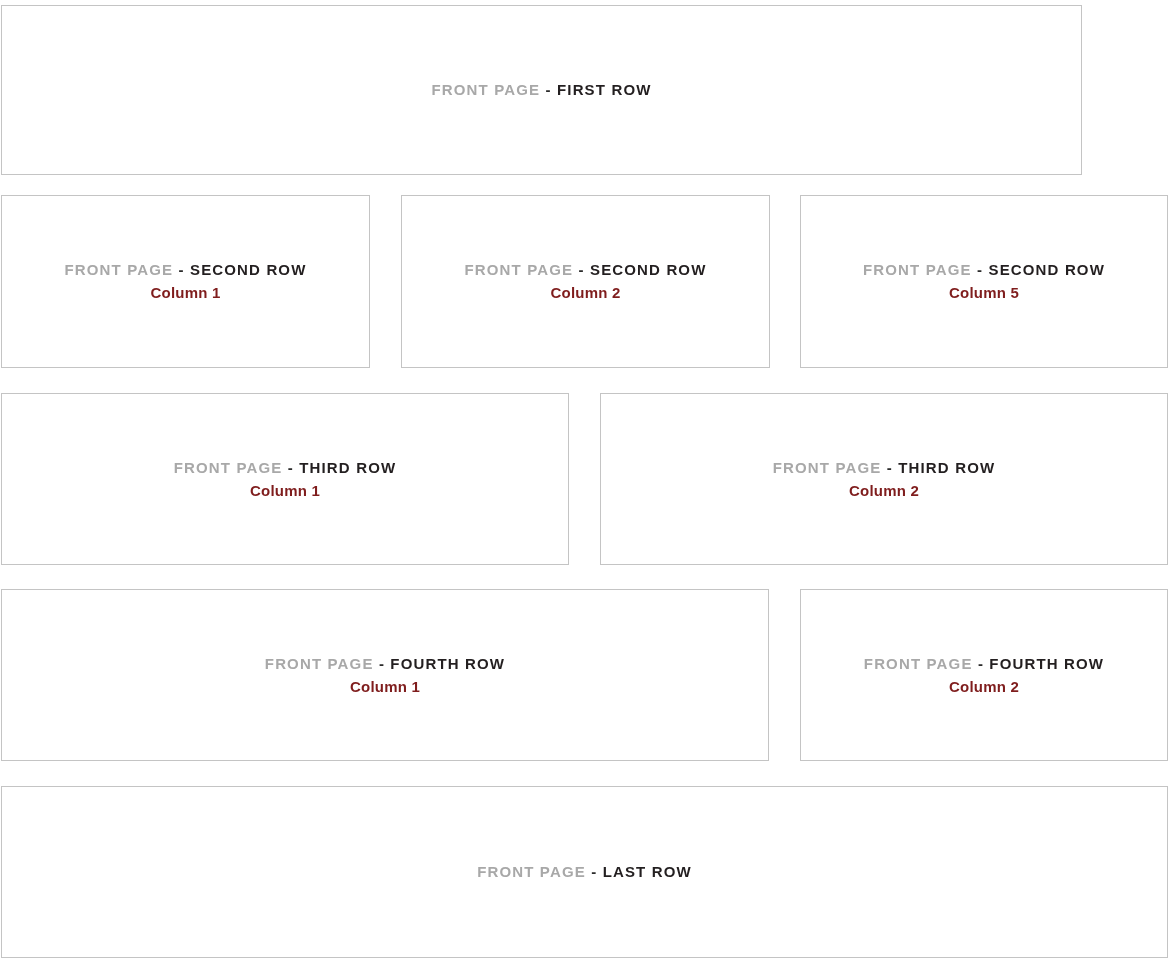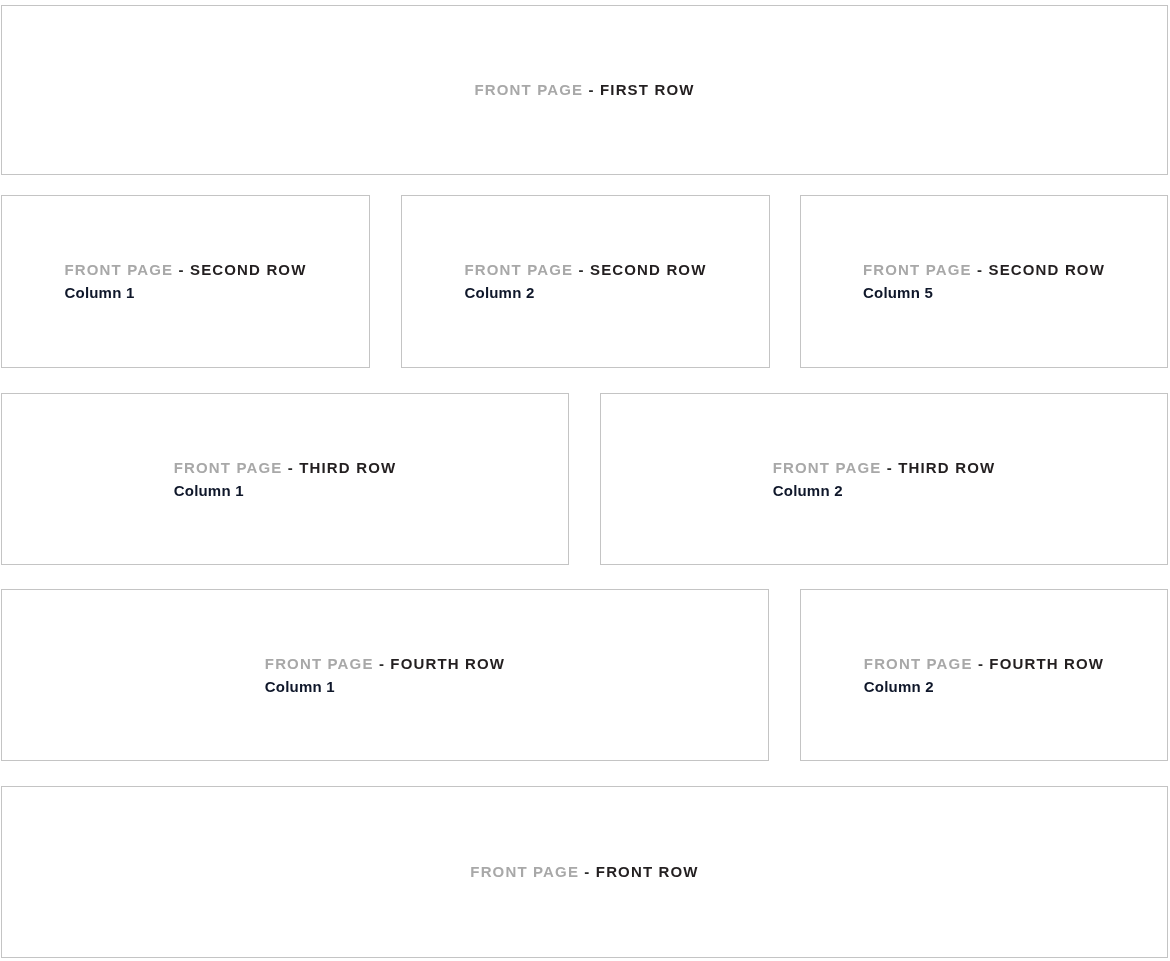--- a/index.html
+++ b/index.html
@@ -30,21 +30,21 @@
     background: #ffffff;
     display: flex;
     align-items: center;
     justify-content: center;
     overflow: hidden;
   }
 
   
   .region-label {
     display: block;
-    text-align: left;
+    text-align: center;
     line-height: 1.45;
   }
   .region.single .region-label {
     text-align: center;
   }
 
   .line-main {
     display: block;
     font-size: 15px;
     font-weight: 700;
@@ -62,32 +62,32 @@
   .rowname {
     color: #231f20;
     font-weight: 700;
   }
 
   .line-sub {
     display: block;
     font-size: 15px;
     font-weight: 600;
     letter-spacing: 0.2px;
-    color: #0f172a;
+    color: #7f1d1d;
     white-space: nowrap;
     margin-top: 1px;
   }
   .line-sub:empty {
     display: none;
   }
 
   
   #region-first-row {
     left: 1px;  top: 5px;
-    width: 1167px; height: 170px;
+    width: 1081px; height: 170px;
   }
 
   
   #region-second-row-col1 { left: 1px;   top: 195px; width: 369px; height: 173px; }
   #region-second-row-col2 { left: 401px; top: 195px; width: 369px; height: 173px; }
   #region-second-row-col3 { left: 800px; top: 195px; width: 368px; height: 173px; }
 
   
   #region-third-row-col1  { left: 1px;   top: 393px; width: 568px; height: 172px; }
   #region-third-row-col2  { left: 600px; top: 393px; width: 568px; height: 172px; }
@@ -175,19 +175,19 @@
       <span class="line-main">
         <span class="prefix">FRONT PAGE</span><span class="sep"> - </span><span class="rowname">FOURTH ROW</span>
       </span>
       <span class="line-sub">Column 2</span>
     </span>
   </div>
 
   <div class="region single" id="region-last-row">
     <span class="region-label">
       <span class="line-main">
-        <span class="prefix">FRONT PAGE</span><span class="sep"> - </span><span class="rowname">FRONT ROW</span>
+        <span class="prefix">FRONT PAGE</span><span class="sep"> - </span><span class="rowname">LAST ROW</span>
       </span>
 
     </span>
   </div>
 
 </div>
 
 </body></html>

